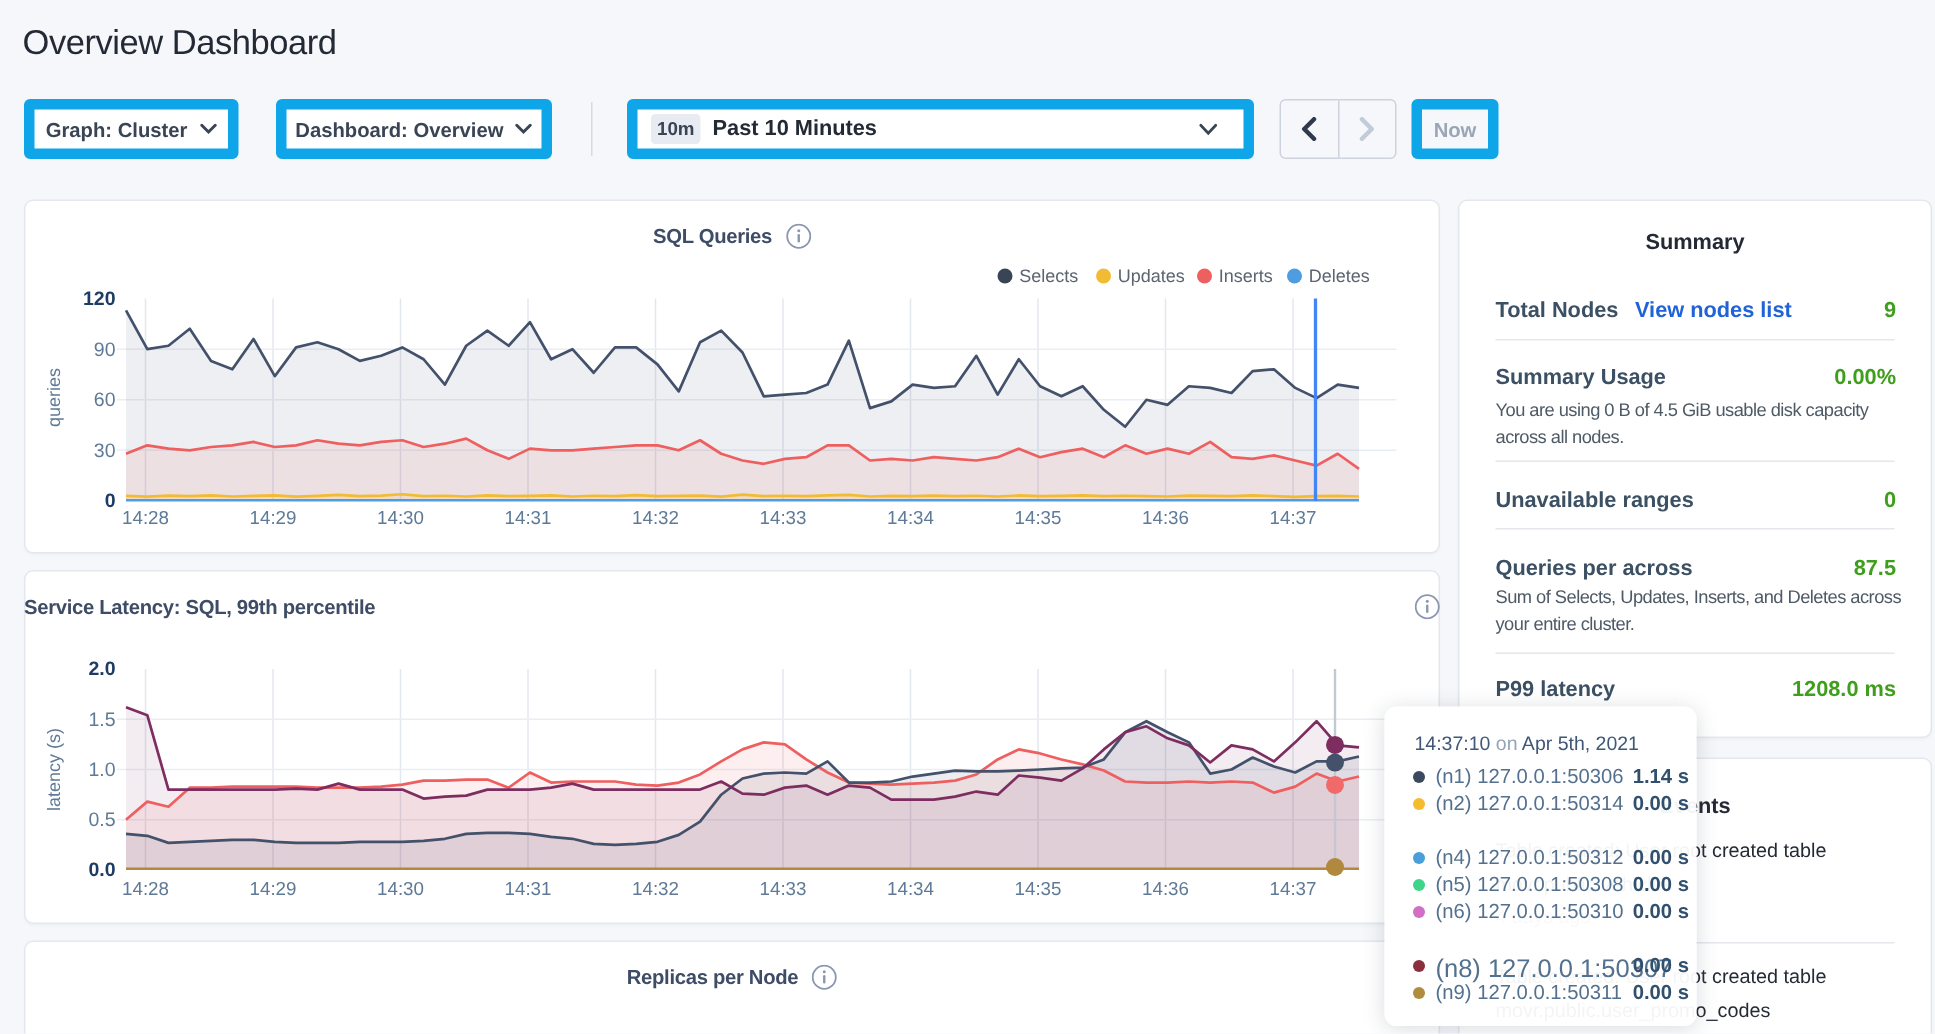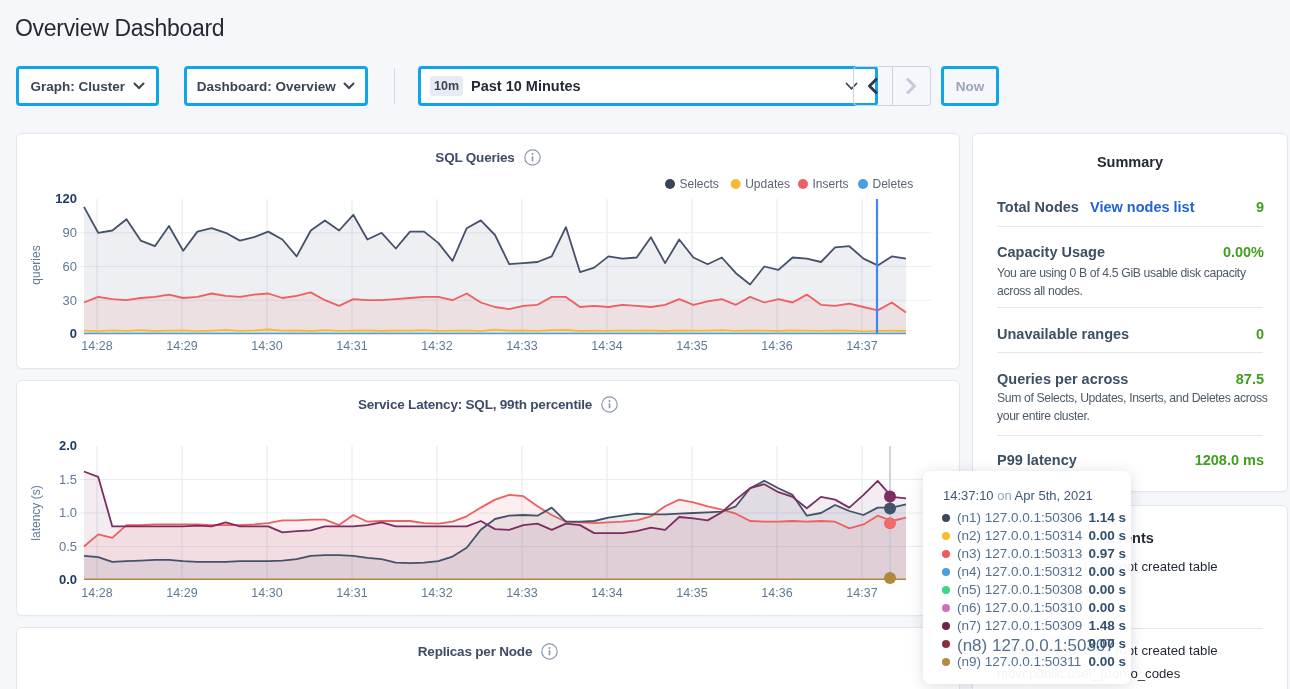--- a/index.html
+++ b/index.html
@@ -1,40 +1,40 @@
 <!DOCTYPE html>
 <html><head><meta charset="utf-8">
 <style>
 * { margin:0; padding:0; box-sizing:border-box; }
 html,body { width:1290px; height:689px; overflow:hidden; }
 body { background:#f5f7fa; font-family:"Liberation Sans",sans-serif; position:relative; }
 .abs { position:absolute; }
 .card { position:absolute; background:#fff; border:1px solid #e4e7ed; border-radius:6px; box-shadow:0 1px 2px rgba(40,50,70,0.03); }
-.btn { position:absolute; background:#fff; border:3px solid #0ea5e9; border-radius:4px; display:flex; align-items:center; justify-content:center; font-weight:bold; font-size:13.5px; color:#394455; }
+.btn { position:absolute; background:#fff; border:7px solid #0ea5e9; border-radius:4px; display:flex; align-items:center; justify-content:center; font-weight:bold; font-size:13.5px; color:#394455; }
 .sep { position:absolute; height:1px; background:#e4e7ec; }
 .slabel { position:absolute; font-weight:bold; font-size:14.5px; color:#3c5064; }
 .sval { position:absolute; font-weight:bold; font-size:14.5px; color:#3f9f1c; text-align:right; right:26px; }
 .sdesc { position:absolute; font-size:12.2px; letter-spacing:-0.35px; color:#4e5a66; white-space:nowrap; }
 .ttrow { position:absolute; left:0; width:233px; height:18px; }
 </style></head>
 <body>
 
 <div class="abs" style="left:15px; top:15px; font-size:23px; color:#242a35; letter-spacing:-0.3px;">Overview Dashboard</div>
 
 <div class="btn" style="left:16px; top:66px; width:143px; height:40px;">Graph: Cluster&nbsp;&nbsp;
  <svg width="12" height="8" viewBox="0 0 12 8">
       <path d="M1.5 1.5 L6 6 L10.5 1.5" fill="none" stroke="#394455" stroke-width="2" stroke-linecap="round"></path>
     </svg></div>
 <div class="btn" style="left:184px; top:66px; width:184px; height:40px;">Dashboard: Overview&nbsp;&nbsp;
  <svg width="12" height="8" viewBox="0 0 12 8">
       <path d="M1.5 1.5 L6 6 L10.5 1.5" fill="none" stroke="#394455" stroke-width="2" stroke-linecap="round"></path>
     </svg></div>
 <div class="abs" style="left:394px; top:68px; width:1px; height:36px; background:#d6dbe3;"></div>
 
-<div class="btn" style="left:418px; top:66px; width:460px; height:40px; justify-content:flex-start; padding-left:9px;">
+<div class="btn" style="left:418px; top:66px; width:418px; height:40px; justify-content:flex-start; padding-left:9px;">
   <span style="background:#e8ebf2; border-radius:3px; font-size:12.5px; padding:3px 4px; color:#394455;">10m</span>
   <span style="margin-left:8px; font-size:14.5px; color:#242a35;text-align:center;">Past 10 Minutes</span>
   <svg width="13" height="9" viewBox="0 0 13 9" style="position:absolute; right:17px;">
       <path d="M1.5 1.5 L6.5 6.8 L11.5 1.5" fill="none" stroke="#394455" stroke-width="1.8" stroke-linecap="round"></path>
     </svg>
 </div>
 
 <div class="abs" style="left:853px; top:66px; width:78px; height:40px; border:1px solid #ccd3de; border-radius:4px; display:flex;">
   <div style="flex:1; display:flex; align-items:center; justify-content:center; border-right:1px solid #ccd3de;">
     <svg width="11" height="16" viewBox="0 0 11 16">
@@ -56,21 +56,21 @@
 <div class="card" style="left:972px; top:505px; width:316px; height:212px;"></div>
 
 <div class="abs" style="left:16px; top:149px; width:944px; display:flex; justify-content:center; align-items:center; gap:9px;">
   <span style="font-weight:bold; font-size:13.5px; letter-spacing:-0.2px; color:#3e4c66;">SQL Queries</span>
   <svg width="17" height="17" viewBox="0 0 17 17">
       <circle cx="8.5" cy="8.5" r="7.7" fill="none" stroke="#8b97b0" stroke-width="1.2"></circle>
       <circle cx="8.5" cy="4.9" r="1" fill="#8b97b0"></circle>
       <rect x="7.7" y="7" width="1.6" height="5.6" rx="0.8" fill="#8b97b0"></rect>
     </svg>
 </div>
-<div class="abs" style="left:16px; top:396px; width:944px; display:flex; justify-content:center; align-items:center; gap:9px;">
+<div class="abs" style="left:16px; top:396px; width:944px; display:flex; justify-content:space-between; align-items:center; gap:9px;">
   <span style="font-weight:bold; font-size:13.5px; letter-spacing:-0.2px; color:#3e4c66;">Service Latency: SQL, 99th percentile</span>
   <svg width="17" height="17" viewBox="0 0 17 17">
       <circle cx="8.5" cy="8.5" r="7.7" fill="none" stroke="#8b97b0" stroke-width="1.2"></circle>
       <circle cx="8.5" cy="4.9" r="1" fill="#8b97b0"></circle>
       <rect x="7.7" y="7" width="1.6" height="5.6" rx="0.8" fill="#8b97b0"></rect>
     </svg>
 </div>
 <div class="abs" style="left:16px; top:643px; width:944px; display:flex; justify-content:center; align-items:center; gap:9px;">
   <span style="font-weight:bold; font-size:13.5px; letter-spacing:-0.2px; color:#3e4c66;">Replicas per Node</span>
   <svg width="17" height="17" viewBox="0 0 17 17">
@@ -172,21 +172,21 @@
 <text x="24" y="133" text-anchor="middle" font-size="12" fill="#5f7a96" transform="rotate(-90 24 133)">latency (s)</text>
 </svg>
 
 <div class="abs" style="left:972px; top:154px; width:316px; text-align:center; font-weight:bold; font-size:14.5px; color:#242a35;">Summary</div>
 
 <div class="slabel" style="left:997px; top:199px;">Total Nodes</div>
 <div class="abs" style="left:1090px; top:199px; font-weight:bold; font-size:14.5px; color:#2063d6;">View nodes list</div>
 <div class="sval" style="top:199px;">9</div>
 <div class="sep" style="left:997px; top:226px; width:266px;"></div>
 
-<div class="slabel" style="left:997px; top:244px;">Capacity Usage</div>
+<div class="slabel" style="left:997px; top:244px;">Summary Usage</div>
 <div class="sval" style="top:244px;">0.00%</div>
 <div class="sdesc" style="left:997px; top:266px;">You are using 0 B of 4.5 GiB usable disk capacity</div>
 <div class="sdesc" style="left:997px; top:284px;">across all nodes.</div>
 <div class="sep" style="left:997px; top:307px; width:266px;"></div>
 
 <div class="slabel" style="left:997px; top:326px;">Unavailable ranges</div>
 <div class="sval" style="top:326px;">0</div>
 <div class="sep" style="left:997px; top:352px; width:266px;"></div>
 
 <div class="slabel" style="left:997px; top:371px;">Queries per across</div>
@@ -209,45 +209,35 @@
   <div class="ttrow" style="top:37.5px;">
   <span style="position:absolute; left:19px; top:5px; width:8px; height:8px; border-radius:50%; background:#3b4a5e;"></span>
   <span style="position:absolute; left:34px; top:1px; font-size:13.5px; color:#53708e;">(n1) 127.0.0.1:50306</span>
   <span style="position:absolute; right:30px; top:1px; font-size:13.5px; font-weight:bold; color:#31506e;">1.14 s</span>
 </div>
 <div class="ttrow" style="top:55.5px;">
   <span style="position:absolute; left:19px; top:5px; width:8px; height:8px; border-radius:50%; background:#f5bd2e;"></span>
   <span style="position:absolute; left:34px; top:1px; font-size:13.5px; color:#53708e;">(n2) 127.0.0.1:50314</span>
   <span style="position:absolute; right:30px; top:1px; font-size:13.5px; font-weight:bold; color:#31506e;">0.00 s</span>
 </div>
-<div class="ttrow" style="top:73.5px;">
-  <span style="position:absolute; left:19px; top:5px; width:8px; height:8px; border-radius:50%; background:#f05a5a;"></span>
-  <span style="position:absolute; left:34px; top:1px; font-size:13.5px; color:#53708e;">(n3) 127.0.0.1:50313</span>
-  <span style="position:absolute; right:30px; top:1px; font-size:13.5px; font-weight:bold; color:#31506e;">0.97 s</span>
-</div>
 <div class="ttrow" style="top:91.5px;">
   <span style="position:absolute; left:19px; top:5px; width:8px; height:8px; border-radius:50%; background:#4a9fd8;"></span>
   <span style="position:absolute; left:34px; top:1px; font-size:13.5px; color:#53708e;">(n4) 127.0.0.1:50312</span>
   <span style="position:absolute; right:30px; top:1px; font-size:13.5px; font-weight:bold; color:#31506e;">0.00 s</span>
 </div>
 <div class="ttrow" style="top:109.5px;">
   <span style="position:absolute; left:19px; top:5px; width:8px; height:8px; border-radius:50%; background:#3ed58a;"></span>
   <span style="position:absolute; left:34px; top:1px; font-size:13.5px; color:#53708e;">(n5) 127.0.0.1:50308</span>
   <span style="position:absolute; right:30px; top:1px; font-size:13.5px; font-weight:bold; color:#31506e;">0.00 s</span>
 </div>
 <div class="ttrow" style="top:127.5px;">
   <span style="position:absolute; left:19px; top:5px; width:8px; height:8px; border-radius:50%; background:#d06fc4;"></span>
   <span style="position:absolute; left:34px; top:1px; font-size:13.5px; color:#53708e;">(n6) 127.0.0.1:50310</span>
   <span style="position:absolute; right:30px; top:1px; font-size:13.5px; font-weight:bold; color:#31506e;">0.00 s</span>
 </div>
-<div class="ttrow" style="top:145.5px;">
-  <span style="position:absolute; left:19px; top:5px; width:8px; height:8px; border-radius:50%; background:#6e2350;"></span>
-  <span style="position:absolute; left:34px; top:1px; font-size:13.5px; color:#53708e;">(n7) 127.0.0.1:50309</span>
-  <span style="position:absolute; right:30px; top:1px; font-size:13.5px; font-weight:bold; color:#31506e;">1.48 s</span>
-</div>
 <div class="ttrow" style="top:163.5px;">
   <span style="position:absolute; left:19px; top:5px; width:8px; height:8px; border-radius:50%; background:#8b2f3f;"></span>
   <span style="position:absolute; left:34px; top:1px; font-size:17px; color:#53708e;">(n8) 127.0.0.1:50307</span>
   <span style="position:absolute; right:30px; top:1px; font-size:13.5px; font-weight:bold; color:#31506e;">0.00 s</span>
 </div>
 <div class="ttrow" style="top:181.5px;">
   <span style="position:absolute; left:19px; top:5px; width:8px; height:8px; border-radius:50%; background:#b08c3e;"></span>
   <span style="position:absolute; left:34px; top:1px; font-size:13.5px; color:#53708e;">(n9) 127.0.0.1:50311</span>
   <span style="position:absolute; right:30px; top:1px; font-size:13.5px; font-weight:bold; color:#31506e;">0.00 s</span>
 </div>

